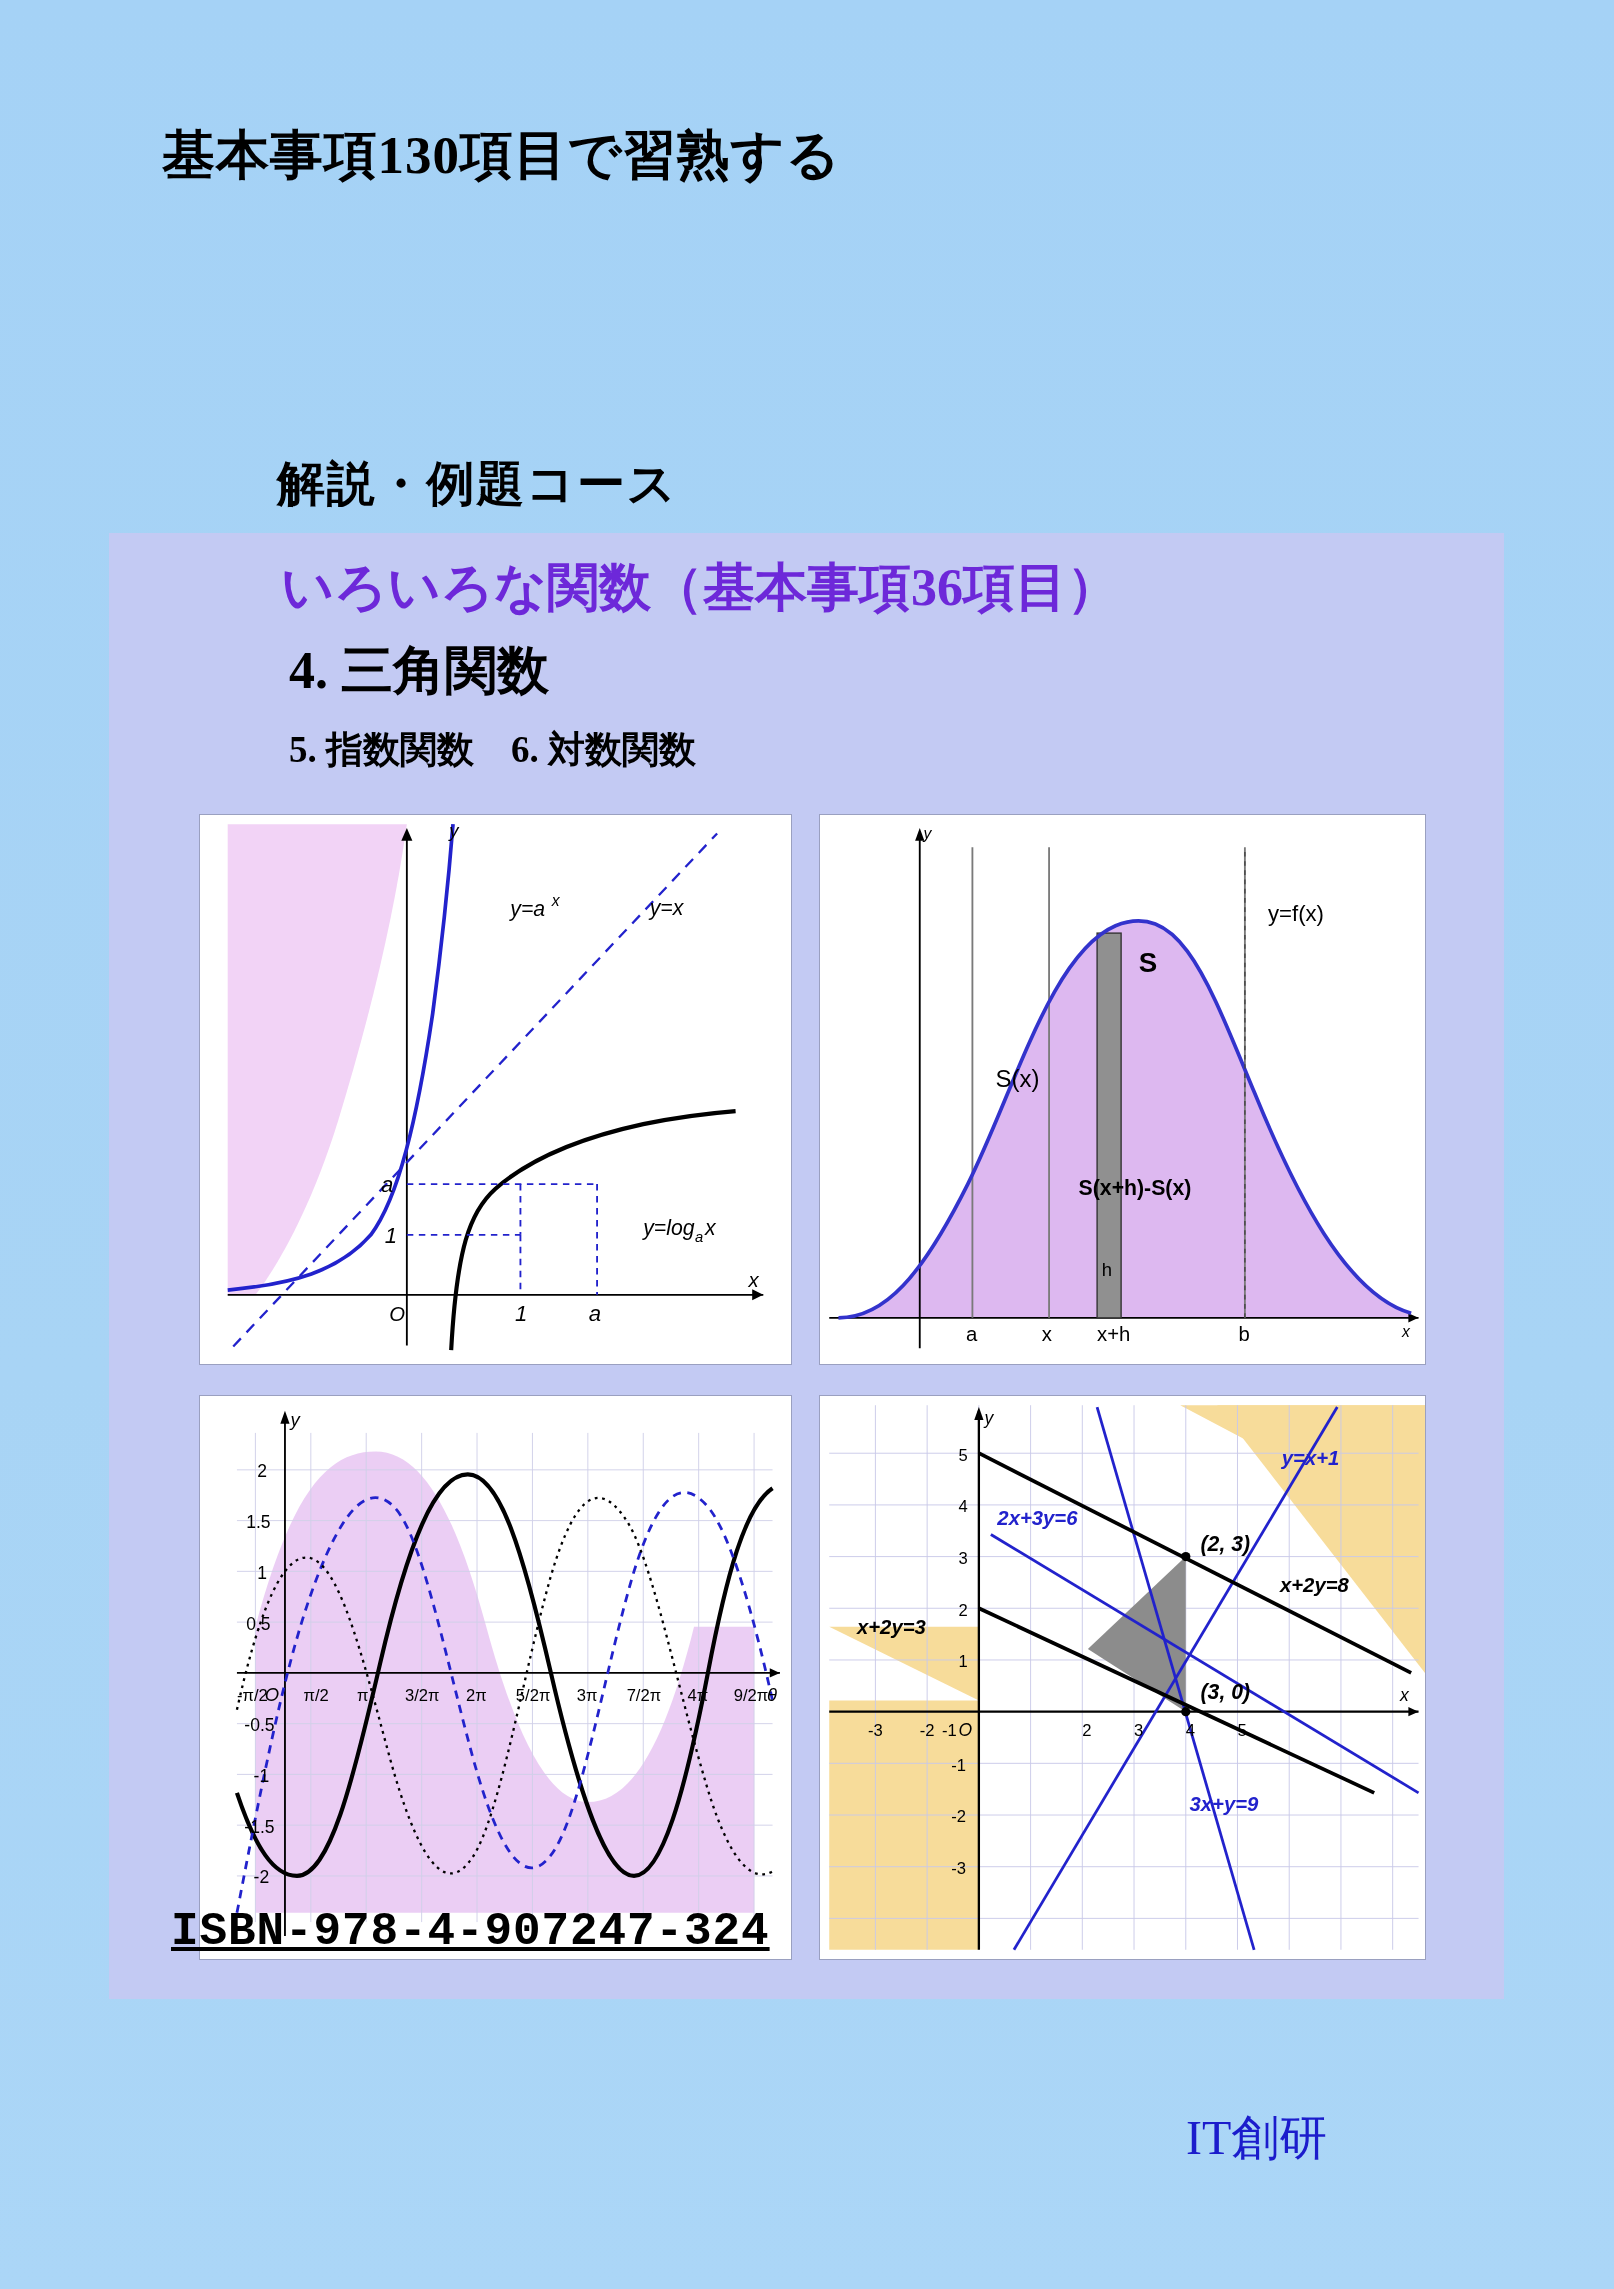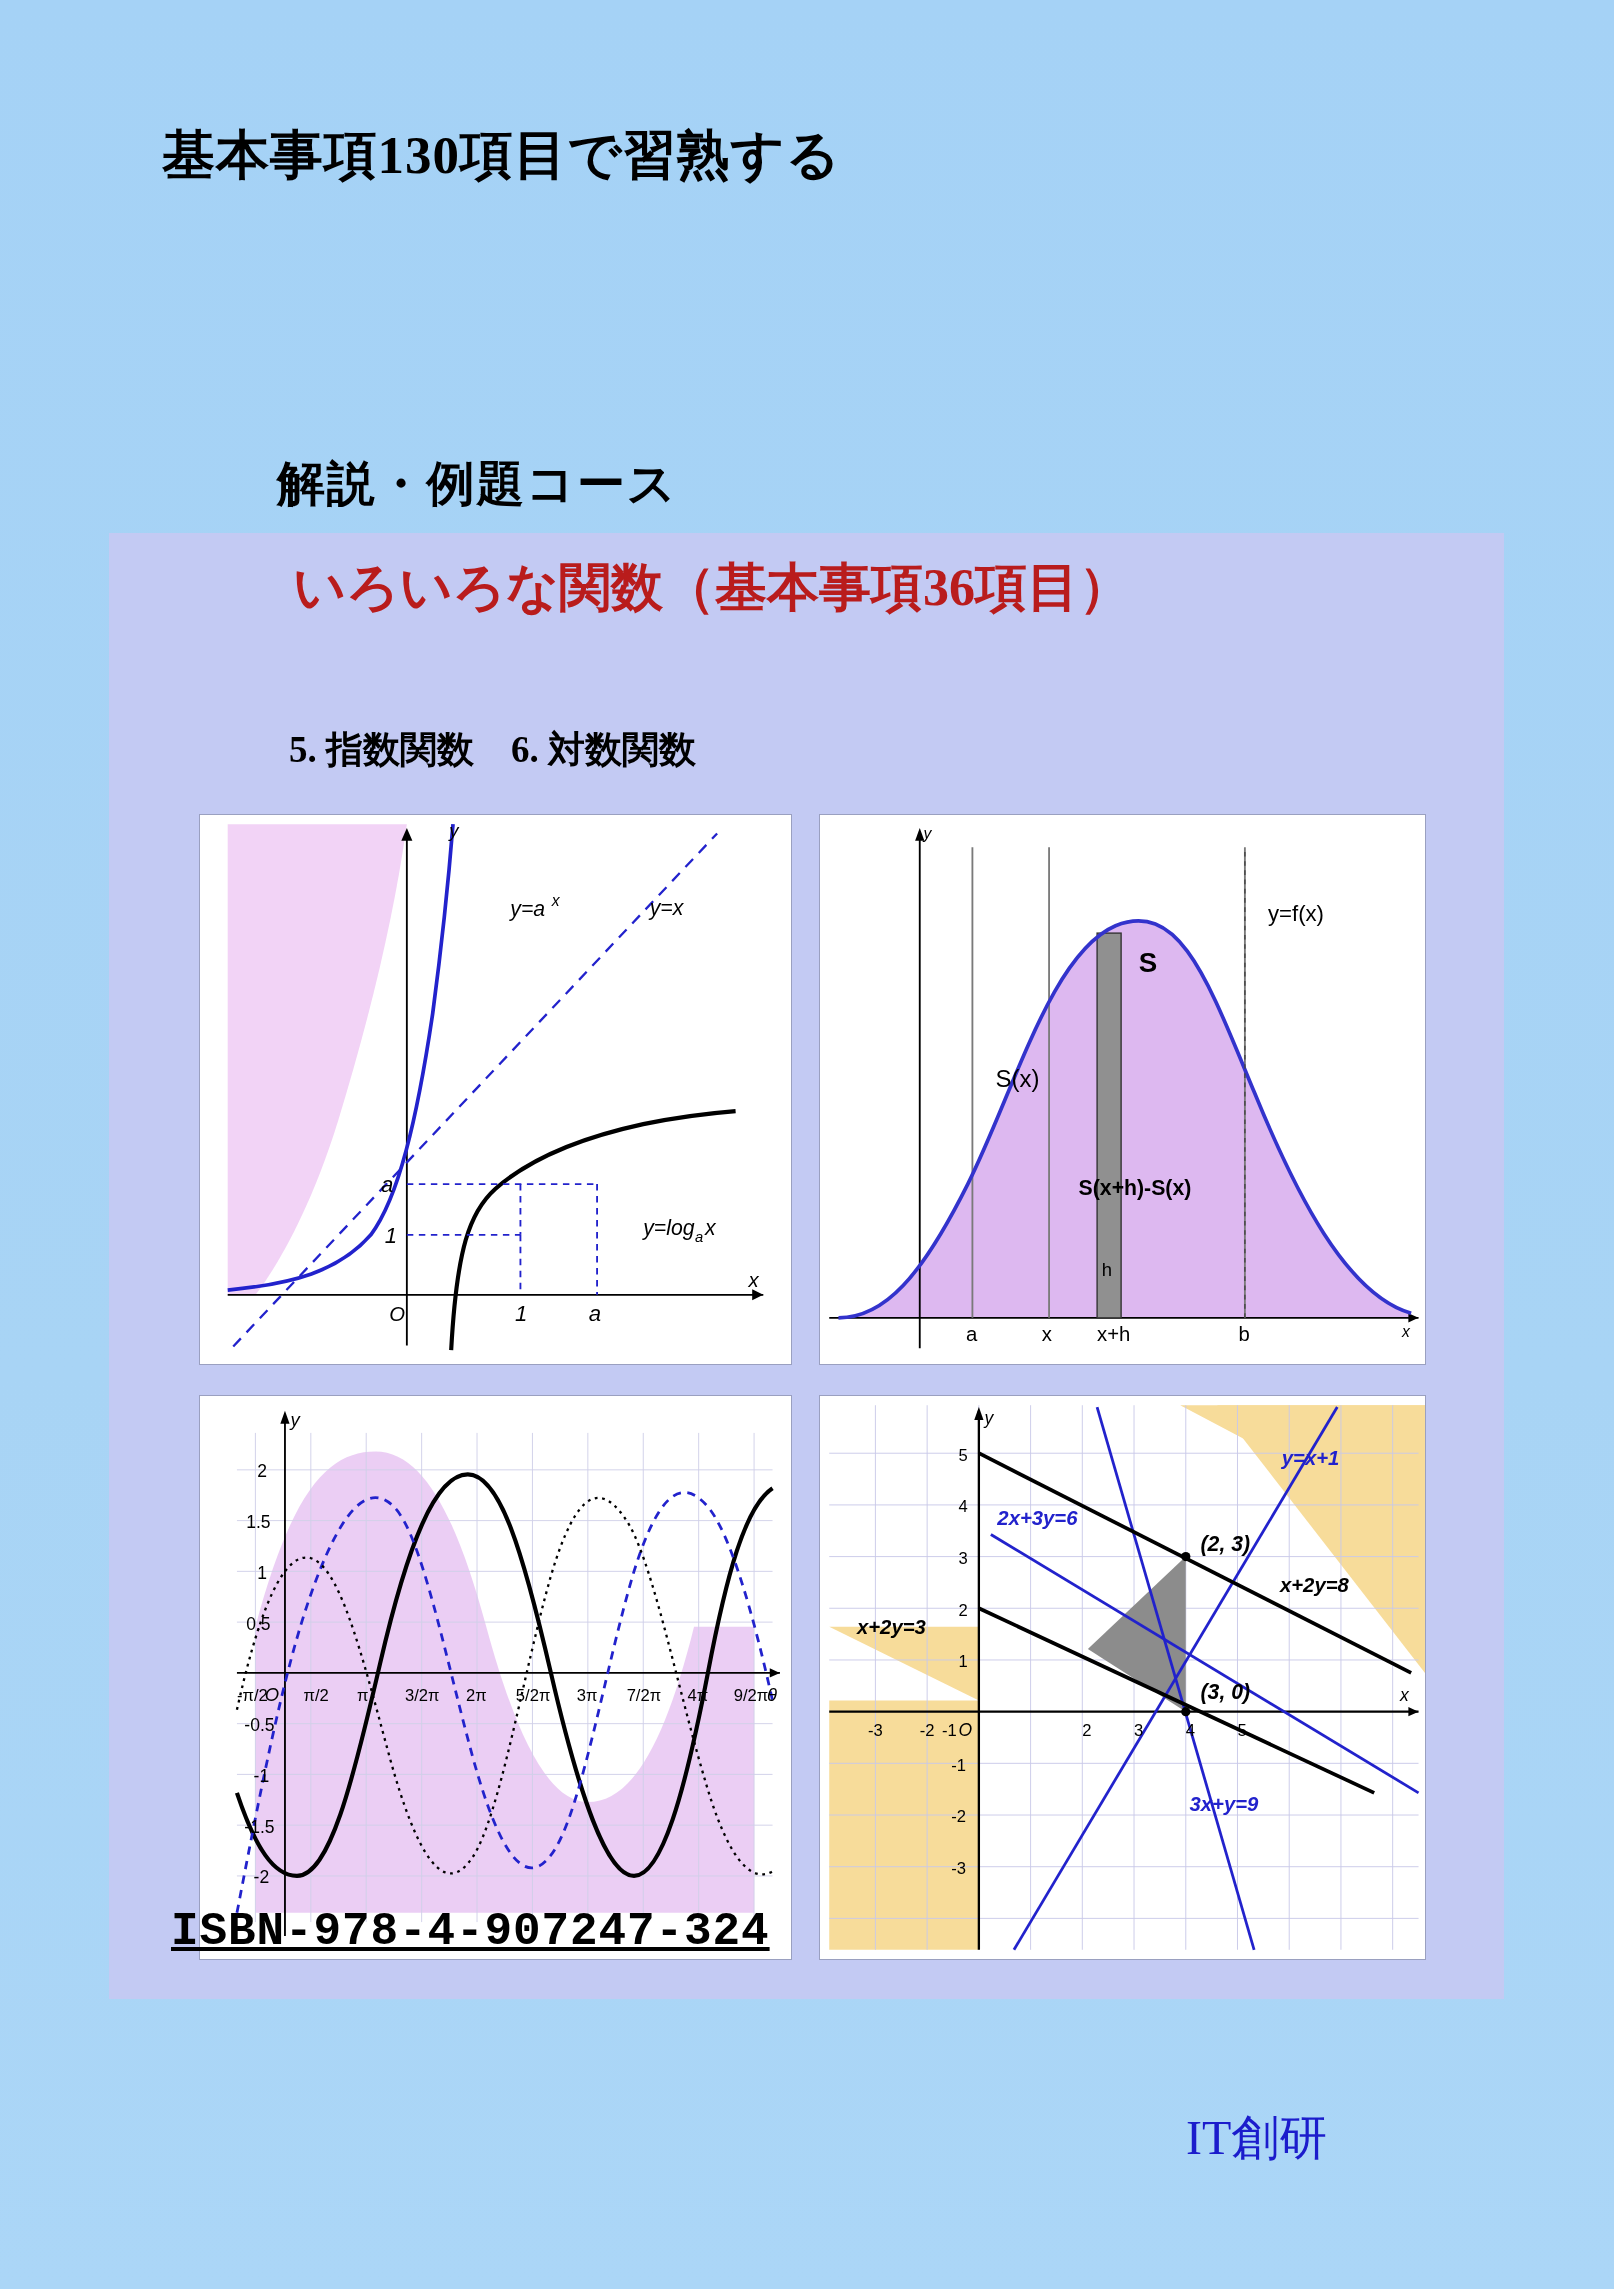--- a/index.html
+++ b/index.html
@@ -57,25 +57,25 @@
   .panel {
     position: absolute;
     left: 109px;
     top: 533px;
     width: 1395px;
     height: 1466px;
     background: #c3caf3;
   }
   .panel-heading {
     position: absolute;
-    left: 184px;
+    left: 172px;
     top: 20px;
     font-size: 52px;
     font-weight: bold;
-    color: #b91c1c;
+    color: #6d28d9;
     white-space: nowrap;
   }
   .panel-line2 {
     position: absolute;
     left: 180px;
     top: 103px;
     font-size: 52px;
     font-weight: bold;
     color: #000;
     white-space: nowrap;
@@ -139,20 +139,21 @@
 </head>
 <body>
 
 <div class="cover">
 
   <div class="supertitle">基本事項130項目で習熟する</div>
   <div class="subtitle">解説・例題コース</div>
 
   <div class="panel">
     <div class="panel-heading">いろいろな関数（基本事項36項目）</div>
+    <div class="panel-line2">4. 三角関数</div>
     <div class="panel-line3">5. 指数関数　6. 対数関数</div>
 
     <div class="figs">
 
       <div class="fig fig-tl">
         <svg viewBox="0 0 640 595" preserveAspectRatio="none">
 
           <path d="M30,10 L30,520 L60,520 C60,520 110,460 150,330 C185,215 210,110 224,10 Z" fill="#f2d3f6"></path>
 
           <line x1="30" y1="520" x2="610" y2="520" stroke="#000" stroke-width="2"></line>

